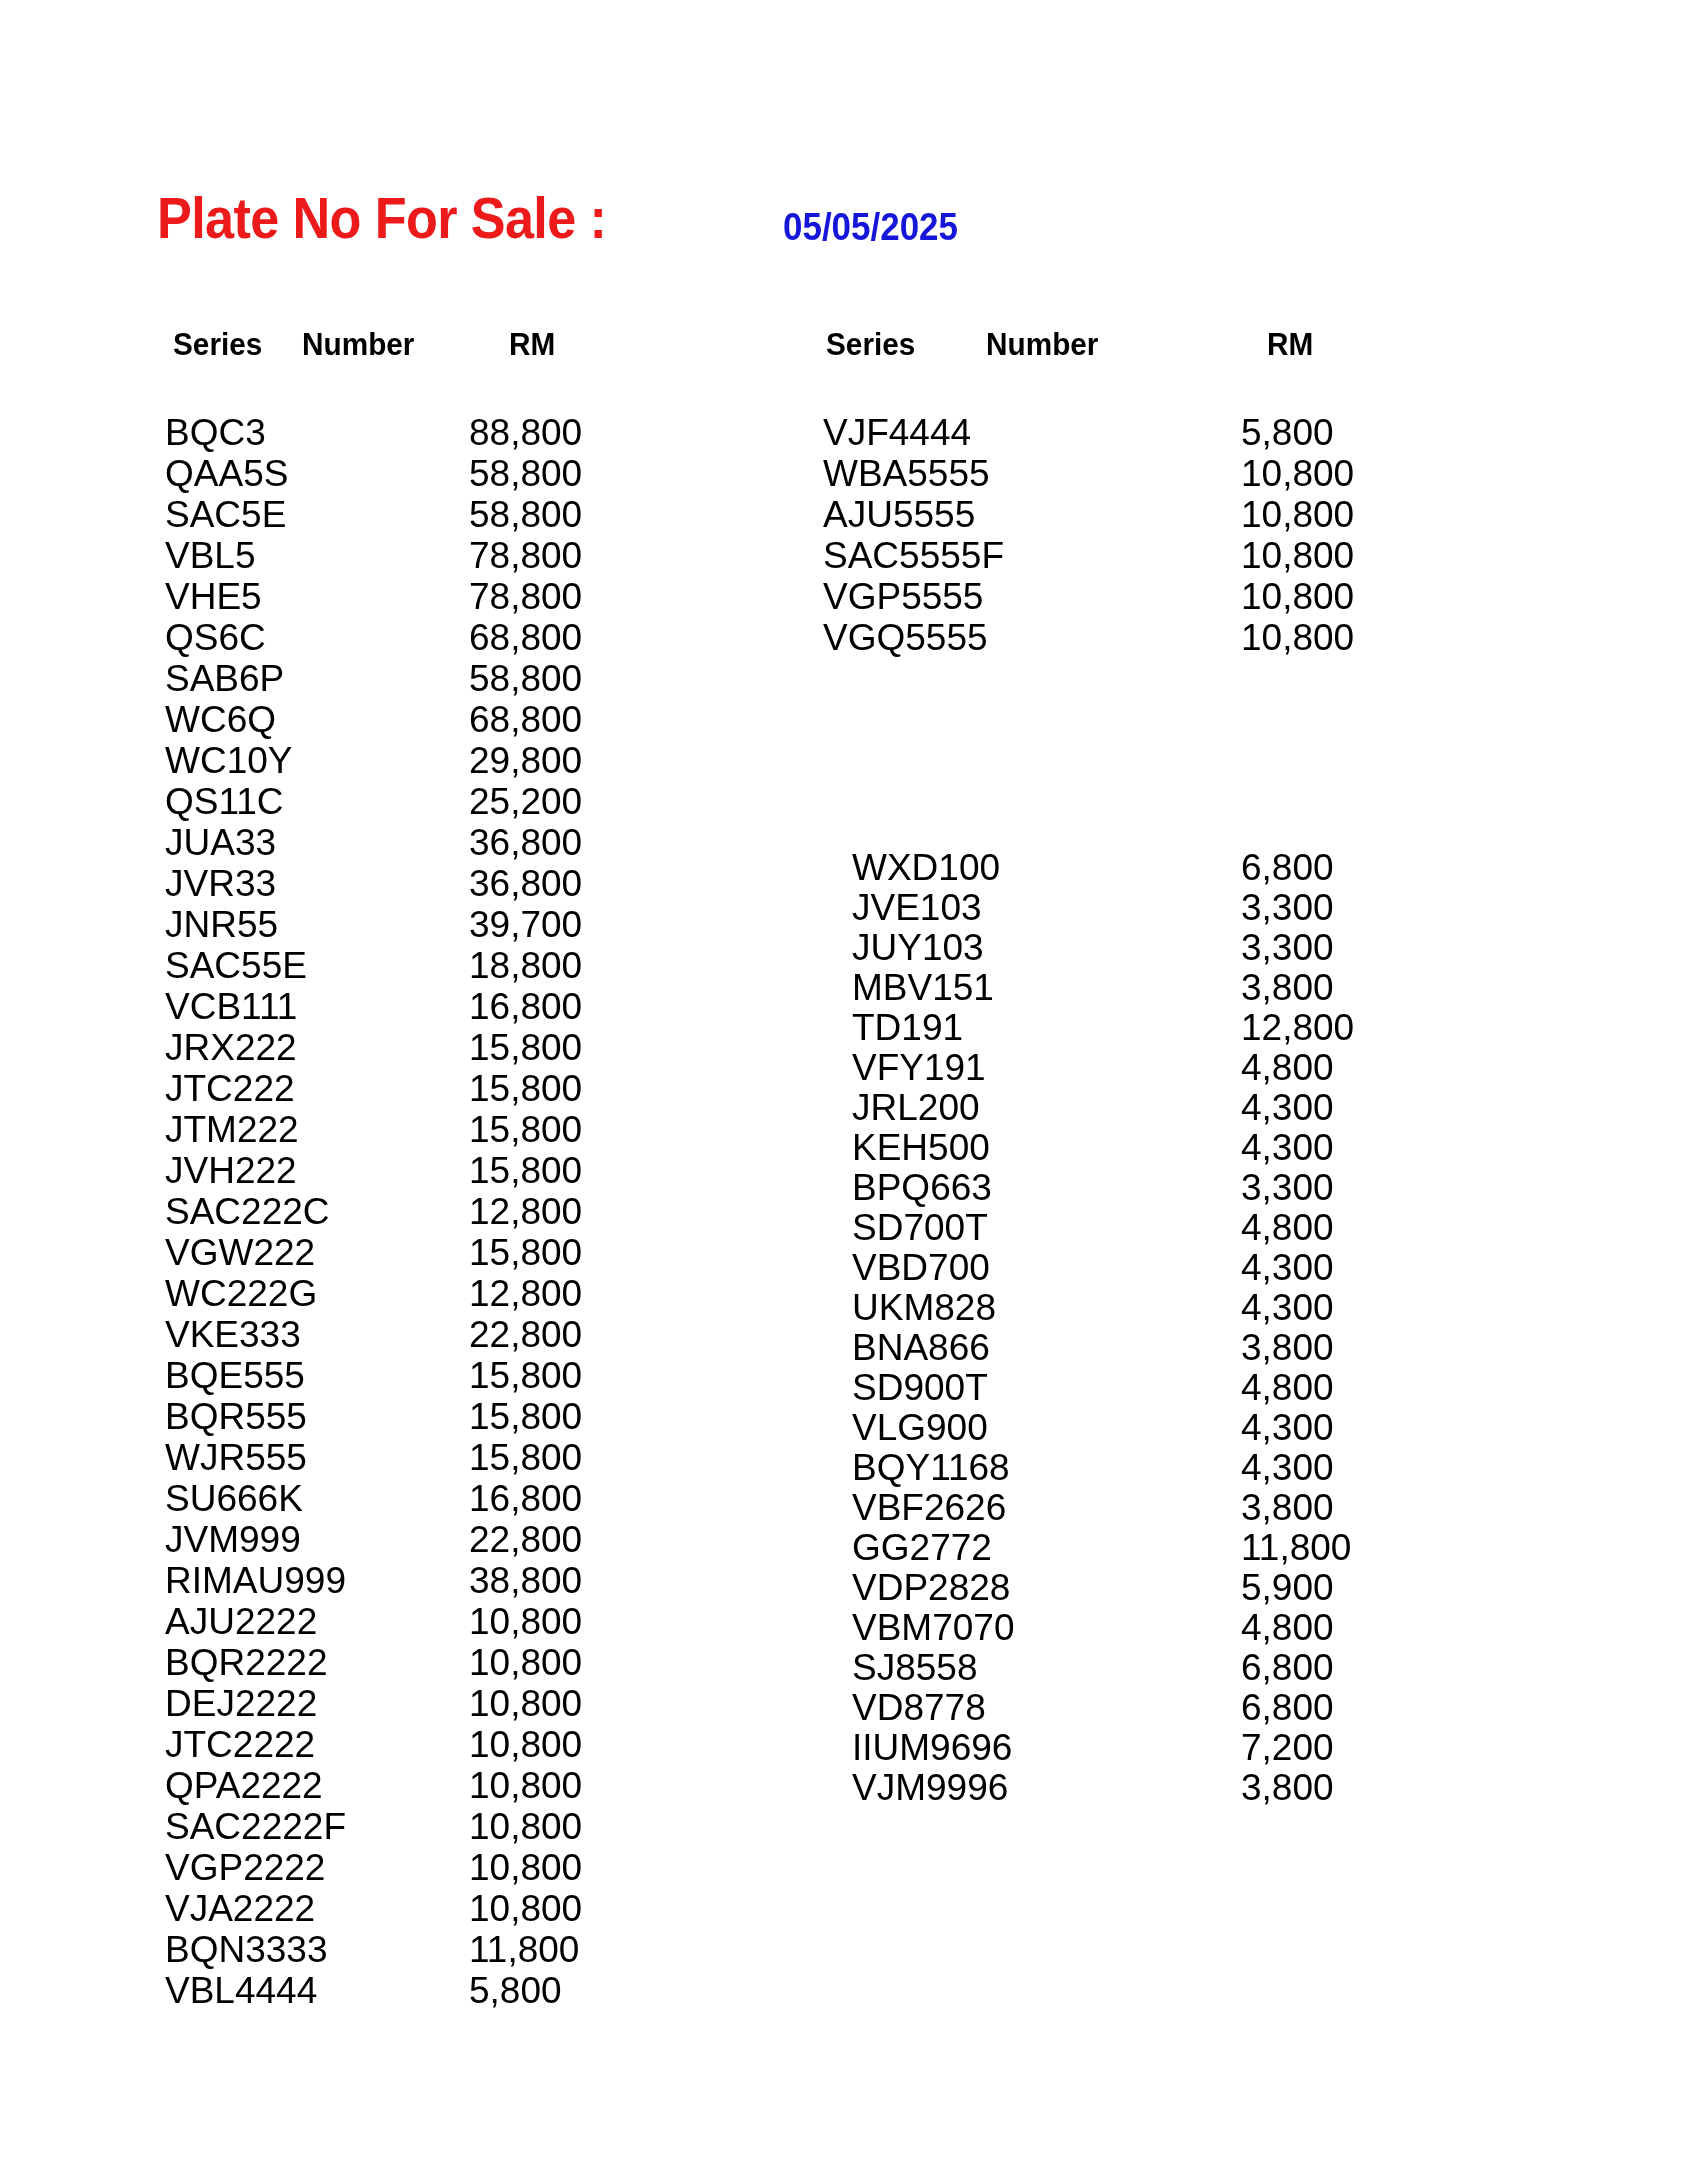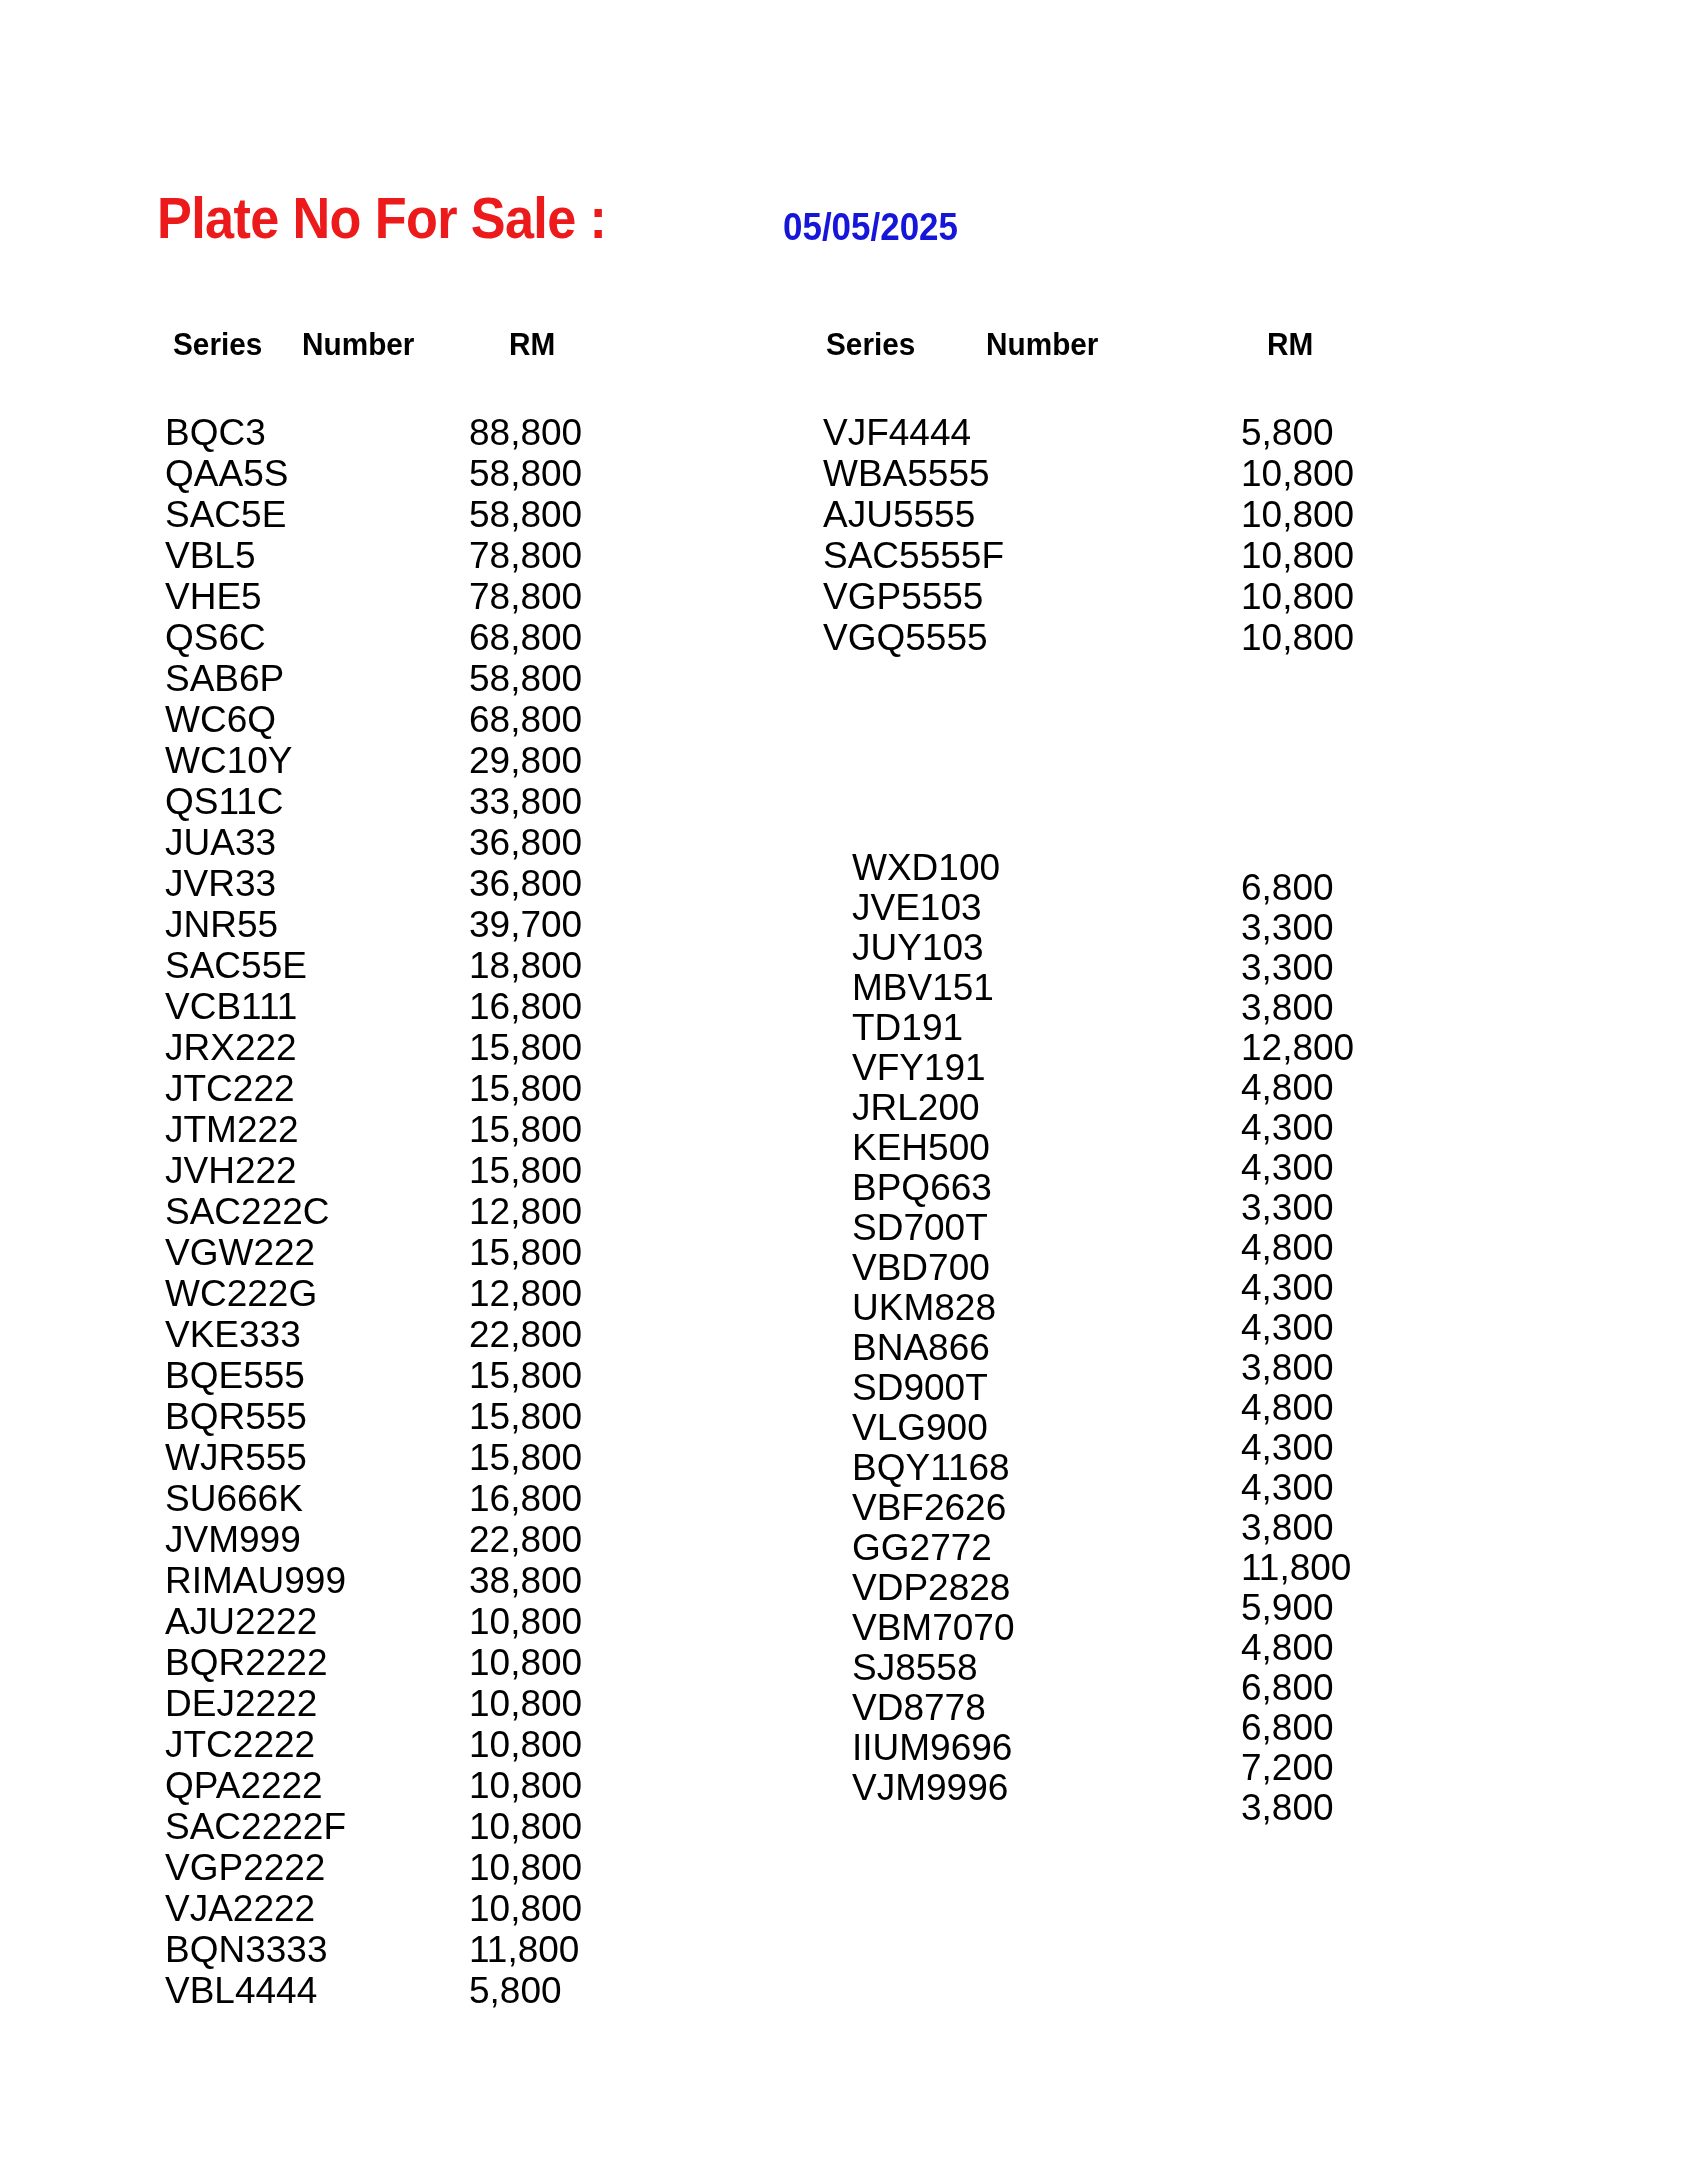--- a/index.html
+++ b/index.html
@@ -58,21 +58,21 @@
   .col-left         { left: 165px;  top: 412px;  }
   .col-left .row    { height: 41px; line-height: 41px; }
   .col-left .price  { left: 304px; }
 
   .col-right-g1     { left: 823px; top: 412px;  }
   .col-right-g1 .row   { height: 41px; line-height: 41px; }
   .col-right-g1 .price { left: 418px; }
 
   .col-right-g2     { left: 852px; top: 848px; }
   .col-right-g2 .row   { height: 40px; line-height: 40px; }
-  .col-right-g2 .price { left: 389px; margin-top: 20px; }
+  .col-right-g2 .price { left: 389px; }
 </style>
 </head>
 <body>
 
 <div class="page" style="background: rgb(255, 255, 255);">
 
   <div class="title" style="color: rgb(236, 26, 26);">Plate No For Sale :</div>
   <div class="date" style="color: rgb(22, 22, 217);">05/05/2025</div>
 
   <div class="hdr hdr-series-left">Series</div>
@@ -115,21 +115,21 @@
       <div class="row">
         <span class="series">WC6Q</span>
         <span class="price">68,800</span>
       </div>
       <div class="row">
         <span class="series">WC10Y</span>
         <span class="price">29,800</span>
       </div>
       <div class="row">
         <span class="series">QS11C</span>
-        <span class="price">33,800</span>
+        <span class="price">25,200</span>
       </div>
       <div class="row">
         <span class="series">JUA33</span>
         <span class="price">36,800</span>
       </div>
       <div class="row">
         <span class="series">JVR33</span>
         <span class="price">36,800</span>
       </div>
       <div class="row">

